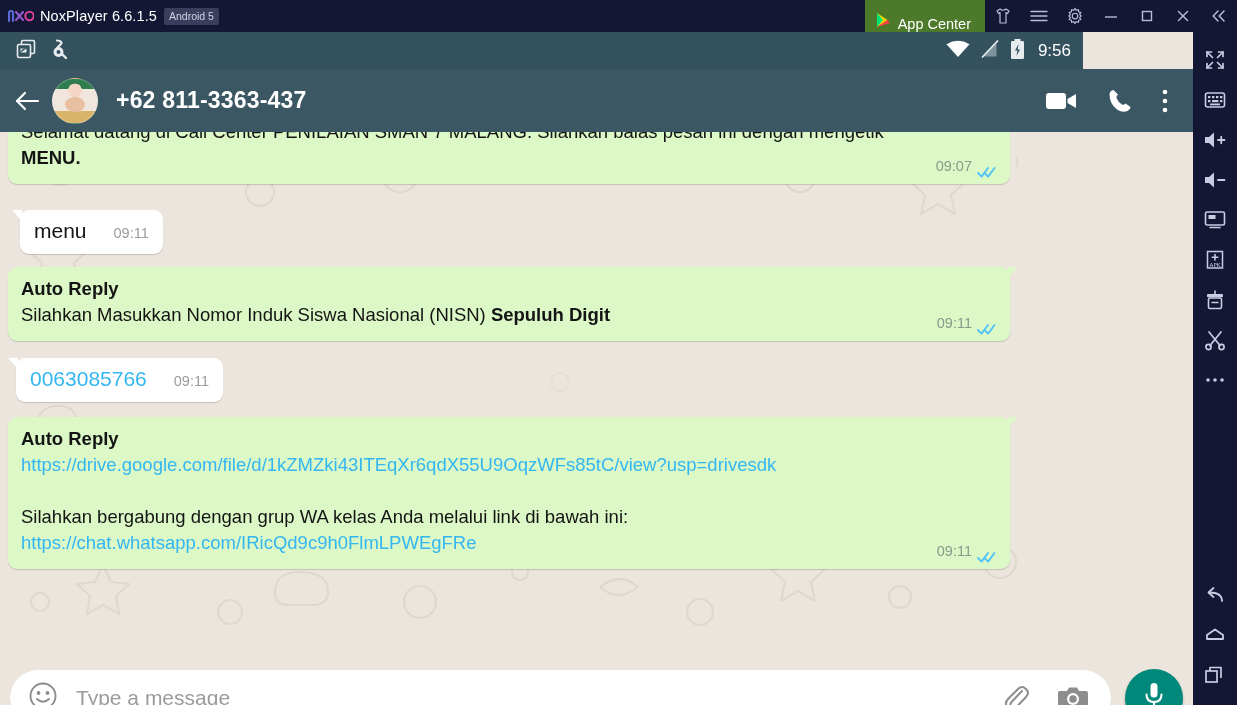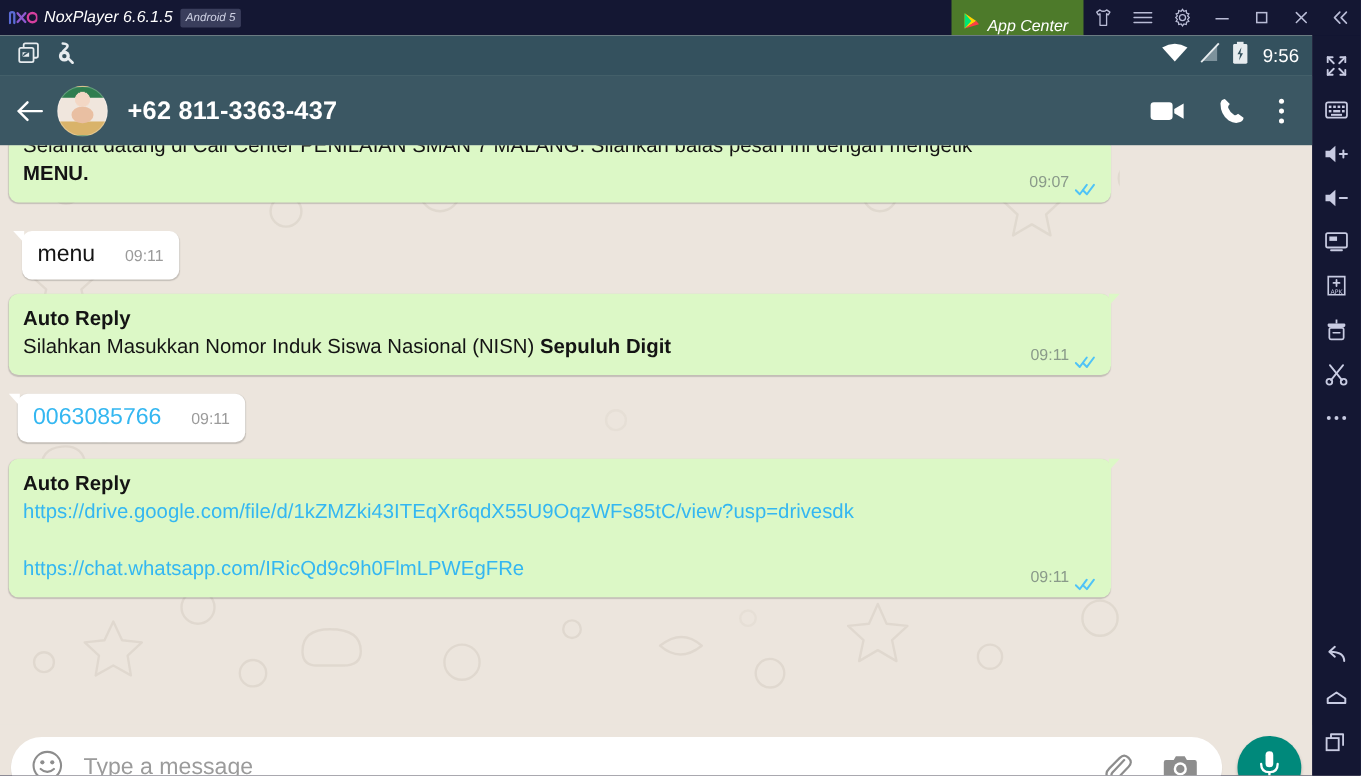--- a/index.html
+++ b/index.html
@@ -7,21 +7,21 @@
     width: 1237px; height: 705px;
     overflow: hidden;
     font-family: "Liberation Sans", sans-serif;
     background: #0d1030;
   }
   #app { position: relative; width: 1237px; height: 705px; }
 
   
   .noxbar {
     position: absolute; left: 0; top: 0; width: 1237px; height: 32px;
-    background: #141733; display: flex; align-items: center; font-style: italic;
+    background: #141733; display: flex; align-items: center;
   }
   .nox-logo {
     margin-left: 8px; width: 26px; height: 20px;
     display: flex; align-items: center; justify-content: center;
   }
   .nox-title {
     color: #ffffff; font-size: 14.5px; margin-left: 6px;
     letter-spacing: .1px; white-space: nowrap;
   }
   .nox-badge {
@@ -42,21 +42,21 @@
   .nox-icon svg { display: block; }
 
   
   .android {
     position: absolute; left: 0; top: 32px; width: 1193px; height: 673px;
     background: #ece5dd; overflow: hidden;
   }
 
   
   .statusbar {
-    position: absolute; left: 0; top: 0; width: 1193px; height: 37px;
+    position: absolute; left: 0; top: 0; width: 1083px; height: 37px;
     background: #34515e; display: flex; align-items: center; padding: 0 12px;
   }
   .sb-left { display: flex; align-items: center; gap: 12px; margin-left: 3px; }
   .sb-right { margin-left: auto; display: flex; align-items: center; gap: 9px; }
   .sb-time { color: #fff; font-size: 17px; margin-left: 3px; white-space: nowrap; }
 
   
   .wa-header {
     position: absolute; left: 0; top: 37px; width: 1193px; height: 63px;
     background: #3b5763; display: flex; align-items: center; padding: 0 14px;
@@ -422,20 +422,21 @@
               <span class="t">09:11</span>
             </span>
           </div>
         </div>
 
         <div class="row out" style="margin-top:15px;">
           <div class="bubble out" style="width:1040px;">
             <div class="b-title">Auto Reply</div>
             <div class="b-text lnk">https://drive.google.com/file/d/1kZMZki43ITEqXr6qdX55U9OqzWFs85tC/view?usp=drivesdk</div>
             <div class="b-text">&nbsp;</div>
+            <div class="b-text">Silahkan bergabung dengan grup WA kelas Anda melalui link di bawah ini:</div>
             <div class="b-text">
               <span class="lnk">https://chat.whatsapp.com/IRicQd9c9h0FlmLPWEgFRe</span>
               <span class="meta">
                 <span class="t">09:11</span>
                 <span class="ticks">
                   <svg width="20" height="13" viewBox="0 0 20 13">
                     <g fill="none" stroke="#4fc3f7" stroke-width="1.8" stroke-linecap="round" stroke-linejoin="round">
                       <polyline points="1,7 4.6,10.6 11,2"></polyline>
                         <polyline points="7.5,7 11.1,10.6 17.5,2"></polyline>
                     </g>

